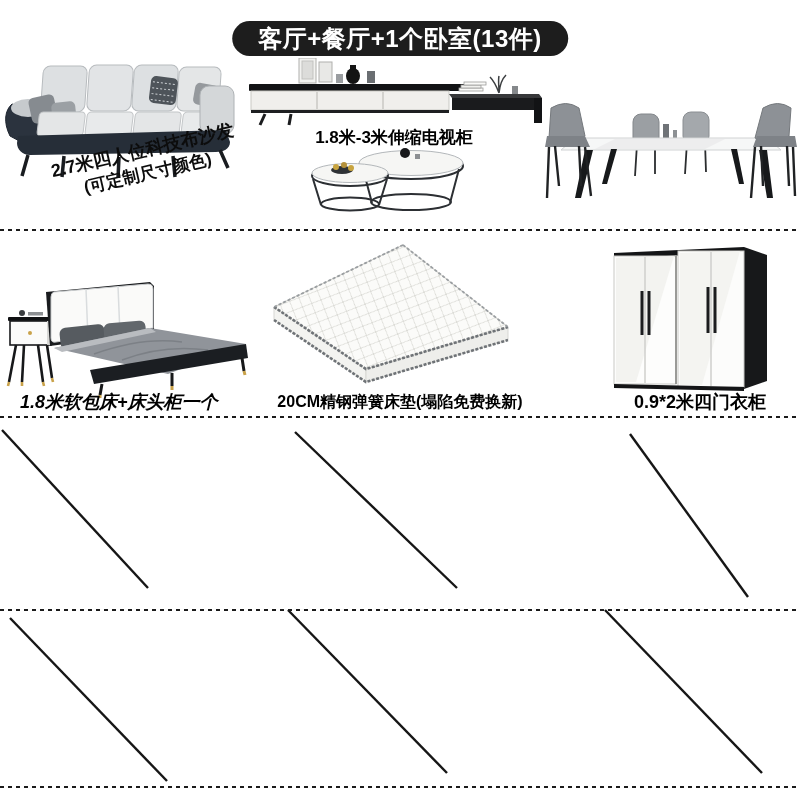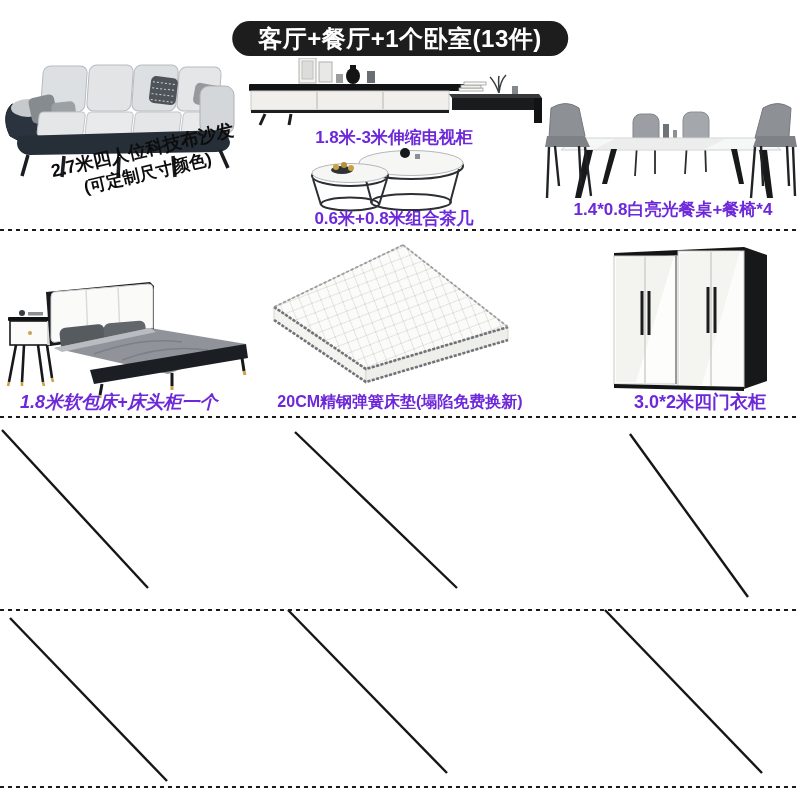--- a/index.html
+++ b/index.html
@@ -5,21 +5,21 @@
   html,body{margin:0;padding:0;background:#fff;}
   #stage{
     position:relative;width:800px;height:800px;background:#ffffff;overflow:hidden;
     font-family:"Liberation Sans","DejaVu Sans",sans-serif;color:#0d0d0d;
   }
   .badge{
     position:absolute;top:21px;left:50%;transform:translateX(-50%);
     background:#1d1d1d;color:#ffffff;border-radius:18px;height:35px;line-height:35px;
     padding:0 26px;font-size:24px;font-weight:bold;white-space:nowrap;letter-spacing:0.5px;
   }
-  .lbl{position:absolute;font-weight:bold;font-size:17px;line-height:1.2;color:#6d28d9;white-space:nowrap;}
+  .lbl{position:absolute;font-weight:bold;font-size:17px;line-height:1.2;color:#000000;white-space:nowrap;}
   .lbl.center{text-align:center;white-space:normal;}
   .sofa-lbl{
     position:absolute;left:26px;top:138px;width:238px;text-align:center;
     transform:rotate(-13deg);font-weight:bold;color:#0c0c0c;
   }
   .sofa-lbl .l1{font-size:18px;}
   .sofa-lbl .l2{font-size:17px;}
   .divider{
     position:absolute;left:0;width:800px;height:2px;
     background:repeating-linear-gradient(90deg,#1b1b1b 0 4px,transparent 4px 8px);
@@ -109,21 +109,20 @@
       <ellipse cx="42" cy="30" rx="38" ry="10" fill="none" stroke="#2c2f33" stroke-width="2"></ellipse>
       <path d="M5,33 L13,59 M79,33 L71,59" stroke="#2c2f33" stroke-width="2"></path>
       <ellipse cx="42" cy="58" rx="29" ry="6.5" fill="none" stroke="#2c2f33" stroke-width="2"></ellipse>
       <ellipse cx="42" cy="27" rx="38" ry="9.5" fill="#f6f6f4" stroke="#b3b7ba"></ellipse>
       <ellipse cx="34" cy="24" rx="11" ry="4" fill="#2f3236"></ellipse>
       <circle cx="28" cy="21" r="3" fill="#c8a43f"></circle>
         <circle cx="36" cy="19" r="3" fill="#b5913a"></circle>
         <circle cx="43" cy="22" r="3" fill="#c8a43f"></circle>
     </svg>
   </figure>
-  <div class="lbl center" style="left:248px;top:209px;width:292px;">0.6米+0.8米组合茶几</div>
 
   <figure style="left:545px;top:86px;">
     <svg width="252" height="116" viewBox="0 0 252 116">
       <g>
         <rect x="88" y="28" width="26" height="32" rx="8" fill="#9b9fa3" stroke="#83878b"></rect>
         <rect x="138" y="26" width="26" height="32" rx="8" fill="#a4a8ac" stroke="#8a8e92"></rect>
         <path d="M92,58 L90,90 M110,58 L110,88 M142,56 L140,88 M160,56 L161,86" stroke="#2b2d2f" stroke-width="1.8"></path>
       </g>
       <rect x="118" y="38" width="6" height="14" fill="#6f7377"></rect>
       <rect x="128" y="44" width="4" height="8" fill="#8d9194"></rect>
@@ -140,21 +139,20 @@
         <polygon points="2,50 40,50 45,61 0,61" fill="#7e8287"></polygon>
         <path d="M4,61 L2,112 M40,61 L46,110 M10,60 L14,100 M34,60 L36,100" stroke="#202224" stroke-width="2.4" fill="none"></path>
       </g>
       <g>
         <path d="M218,22 q15,-9 28,0 l-2,28 q-18,11 -34,2 Z" fill="#8d9196" stroke="#75797d"></path>
         <polygon points="212,50 250,50 252,61 208,61" fill="#7e8287"></polygon>
         <path d="M210,61 L206,112 M248,61 L250,110 M216,60 L218,100 M242,60 L244,100" stroke="#202224" stroke-width="2.4" fill="none"></path>
       </g>
     </svg>
   </figure>
-  <div class="lbl center" style="left:548px;top:200px;width:250px;">1.4*0.8白亮光餐桌+餐椅*4</div>
 
   <div class="divider" style="top:229px;"></div>
 
   <figure style="left:2px;top:260px;">
     <svg width="252" height="138" viewBox="0 0 252 138">
       <g>
         <circle cx="20" cy="53" r="3" fill="#3a3d40"></circle>
         <rect x="26" y="52" width="15" height="3.5" fill="#8d9093"></rect>
         <rect x="6" y="57" width="45" height="4" rx="1" fill="#101113"></rect>
         <rect x="8" y="61" width="41" height="24" fill="#fbfbfa" stroke="#1a1b1d" stroke-width="1.6"></rect>
@@ -221,21 +219,21 @@
         <rect x="72" y="10" width="66" height="136" fill="#fcfcfb" stroke="#c9c9c6"></rect>
         <polygon points="74,12 134,10 96,144 74,144" fill="#f4f4f1"></polygon>
         <path d="M105,11 V145" stroke="#cfcfcc" stroke-width="1.5"></path>
         <rect x="100.5" y="46" width="3" height="46" fill="#1b1c1e"></rect>
         <rect x="107.5" y="46" width="3" height="46" fill="#1b1c1e"></rect>
       </g>
       <path d="M70,15 V143" stroke="#9a9a97" stroke-width="2"></path>
       <polygon points="8,143 138,146 138,150 8,147" fill="#141517"></polygon>
     </svg>
   </figure>
-  <div class="lbl center" style="left:600px;top:392px;width:200px;font-size:18px;">3.0*2米四门衣柜</div>
+  <div class="lbl center" style="left:600px;top:392px;width:200px;font-size:18px;">0.9*2米四门衣柜</div>
 
   <div class="divider" style="top:416px;"></div>
 
   <svg style="position:absolute;left:0;top:417px;" width="800" height="383" viewBox="0 0 800 383">
     <g stroke="#161616" stroke-width="2.4" fill="none">
       <line x1="2" y1="13" x2="148" y2="171"></line>
       <line x1="295" y1="15" x2="457" y2="171"></line>
       <line x1="630" y1="17" x2="748" y2="180"></line>
       <line x1="10" y1="201" x2="167" y2="364"></line>
       <line x1="288" y1="193" x2="447" y2="356"></line>

